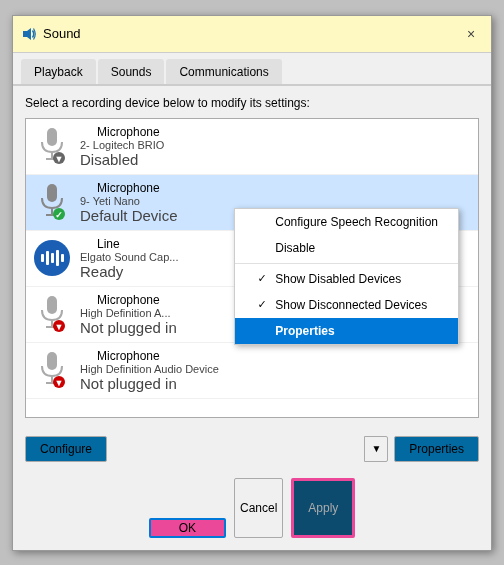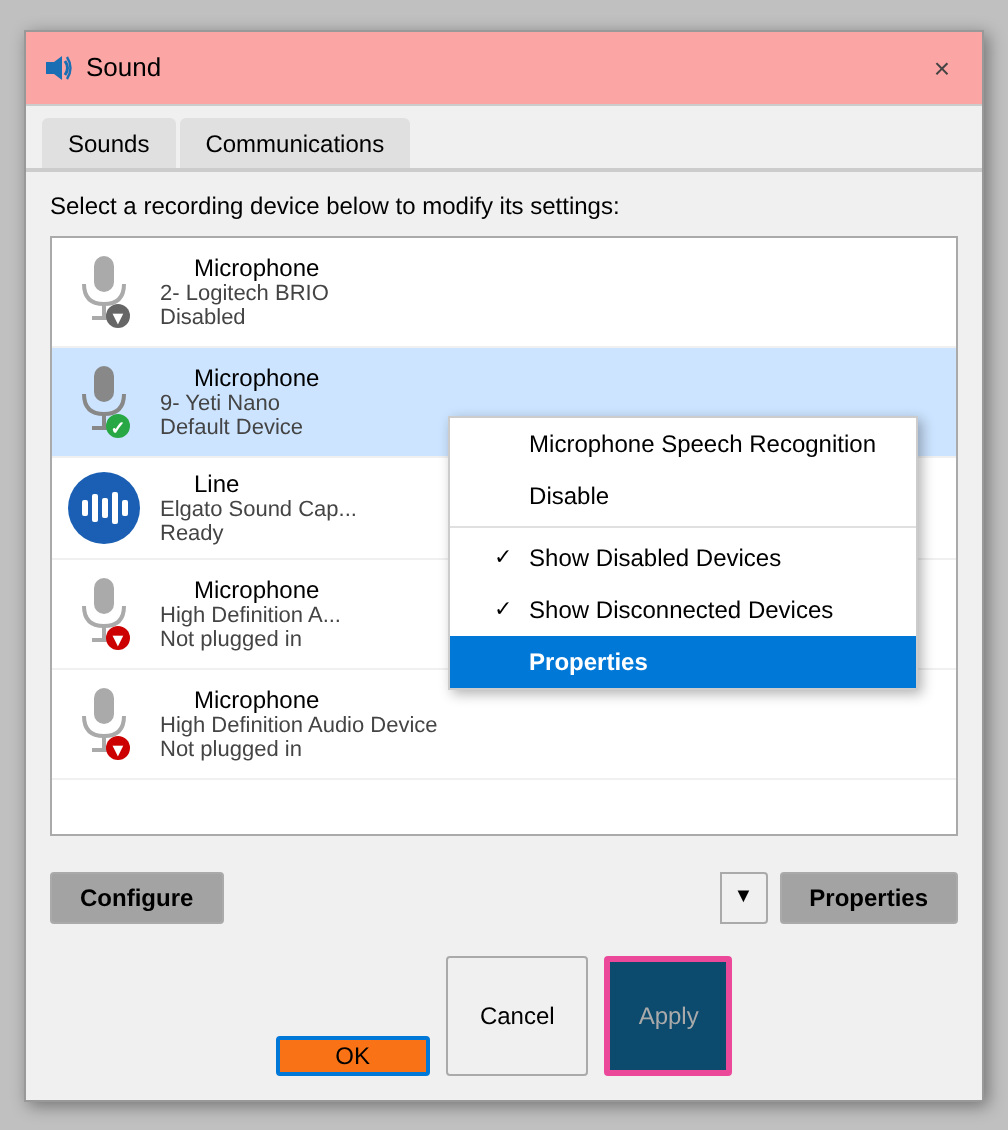--- a/index.html
+++ b/index.html
@@ -13,21 +13,21 @@
       font-family: 'Segoe UI', Tahoma, sans-serif;
       font-size: 12px;
     }
     .window {
       background: #f0f0f0;
       border: 1px solid #999;
       box-shadow: 2px 2px 8px rgba(0,0,0,0.4);
       width: 480px;
     }
     .title-bar {
-      background: #fca5a5;
+      background: #fef9c3;
       display: flex;
       align-items: center;
       justify-content: space-between;
       padding: 6px 8px;
       border-bottom: 1px solid #ccc;
     }
     .title-bar-left {
       display: flex;
       align-items: center;
       gap: 6px;
@@ -102,21 +102,21 @@
       height: 42px;
       flex-shrink: 0;
       display: flex;
       align-items: center;
       justify-content: center;
       position: relative;
     }
     .device-info { flex: 1; }
     .device-name { font-size: 12px; font-weight: 400; color: #000000; margin-left: 17px; }
     .device-sub { font-size: 11px; color: #444; }
-    .device-status { font-size: 11px; color: #444; }
+    .device-status { font-size: 15px; color: #444; }
     
     .wave-icon {
       width: 36px;
       height: 36px;
       background: #1a5fb4;
       border-radius: 50%;
       display: flex;
       align-items: center;
       justify-content: center;
       flex-shrink: 0;
@@ -168,26 +168,25 @@
     .bottom-buttons {
       display: flex;
       justify-content: space-between;
       padding: 8px 12px 10px;
       align-items: center;
     }
     .btn {
       padding: 5px 14px;
       font-size: 12px;
       border: 1px solid #aaa;
-      background: #a3a3a3;
+      background: #0369a1;
       cursor: pointer;
       border-radius: 2px;
       min-width: 74px;
       text-align: center;
-      font-weight: bold;
     }
     .btn-group {
       display: flex;
       gap: 0;
     }
     .btn-split-main {
       padding: 5px 12px;
       font-size: 12px;
       border: 1px solid #aaa;
       border-right: none;
@@ -207,27 +206,27 @@
     .dialog-footer {
       display: flex;
       justify-content: center;
       gap: 8px;
       padding: 6px 12px 12px;
     }
     .btn-ok {
       padding: 1px 28px;
       font-size: 12px;
       border: 2px solid #0078d7;
-      background: #f97316;
+      background: #ec4899;
       cursor: pointer;
       border-radius: 2px;
       margin-top: 40px;
     }
     .btn-cancel {
-      padding: 5px 16px;
+      padding: 5px 5px;
       font-size: 12px;
       border: 1px solid #aaa;
       background: #f0f0f0;
       cursor: pointer;
       border-radius: 2px;
     }
     .btn-apply {
       padding: 5px 14px;
       font-size: 12px;
       border: 3px solid #ec4899;
@@ -249,20 +248,21 @@
         <polygon points="2,5 6,5 10,2 10,14 6,11 2,11" fill="#1a6fb4" stroke="none"></polygon>
         <path d="M11.5,4.5 Q14,8 11.5,11.5" stroke="#1a6fb4" stroke-width="1.5" fill="none"></path>
         <path d="M12.5,2.5 Q16,8 12.5,13.5" stroke="#1a6fb4" stroke-width="1.2" fill="none"></path>
       </svg>
       <span>Sound</span>
     </div>
     <button class="close-btn">×</button>
   </div>
 
   <div class="tabs">
+    <div class="tab">Playback</div>
     <div class="tab">Sounds</div>
     <div class="tab">Communications</div>
   </div>
 
   <div class="content">
     <p class="description">Select a recording device below to modify its settings:</p>
 
     <div class="device-list-container">
       <div class="device-list">
 
@@ -353,21 +353,21 @@
             <div class="device-sub">High Definition Audio Device</div>
             <div class="device-status">Not plugged in</div>
           </div>
         </div>
 
       </div>
 
       <div class="context-menu">
         <div class="ctx-item">
           <span class="ctx-check"></span>
-          <span>Microphone Speech Recognition</span>
+          <span>Configure Speech Recognition</span>
         </div>
         <div class="ctx-item">
           <span class="ctx-check"></span>
           <span>Disable</span>
         </div>
         <hr class="ctx-divider">
         <div class="ctx-item">
           <span class="ctx-check">✓</span>
           <span>Show Disabled Devices</span>
         </div>

